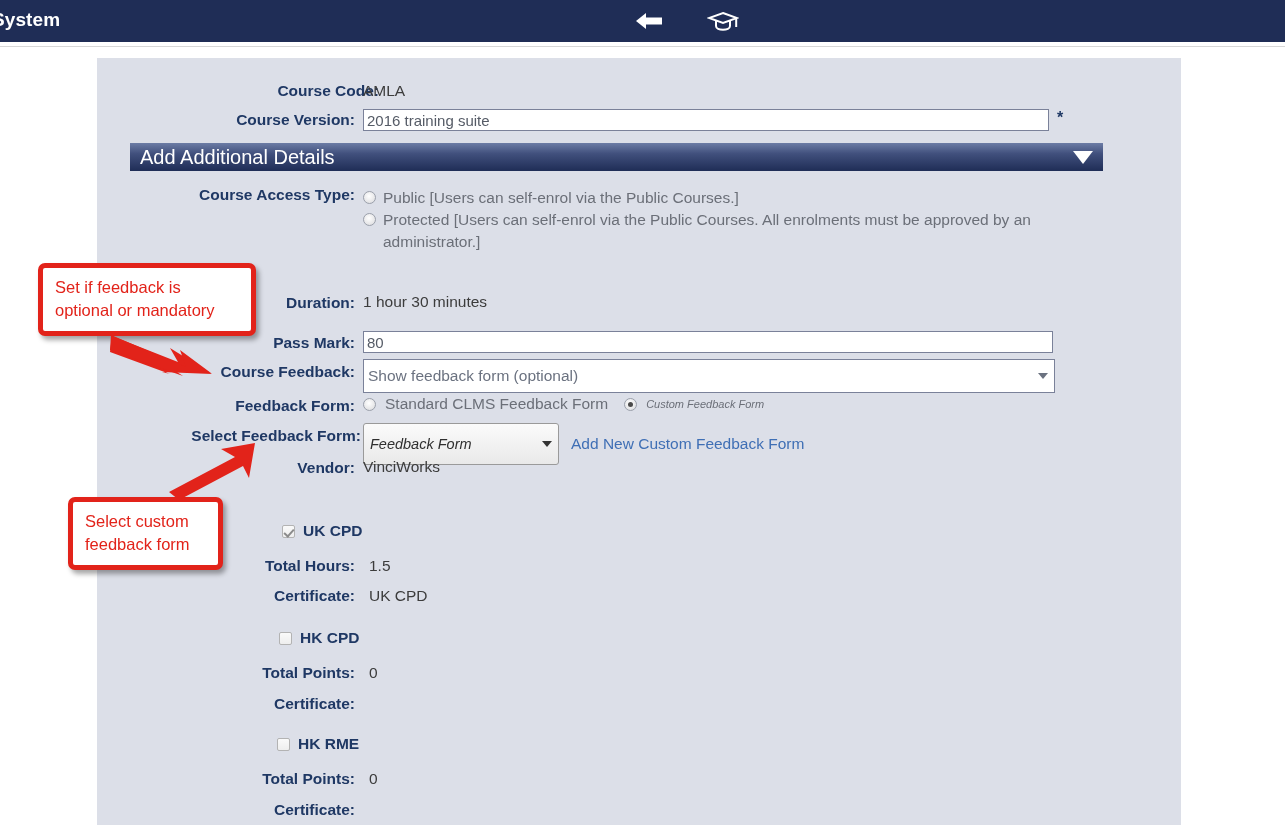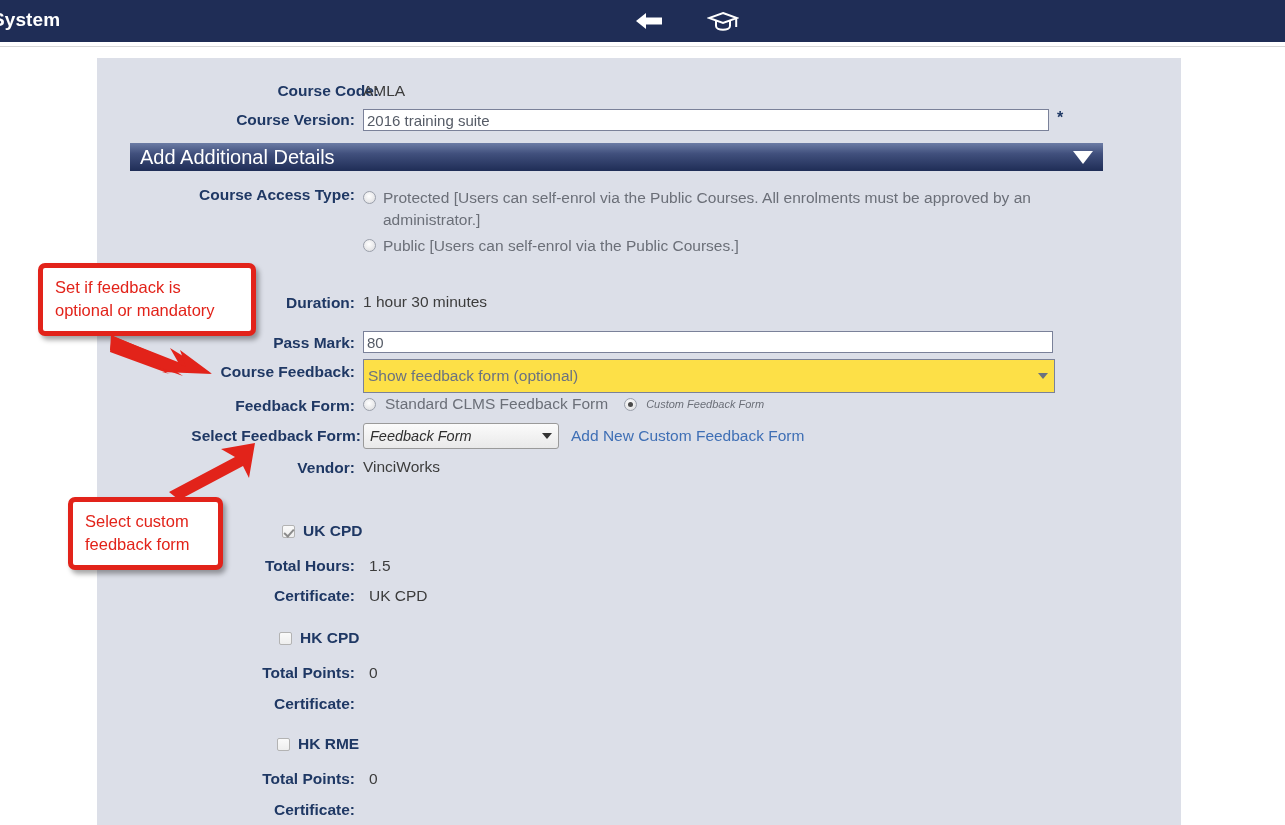--- a/index.html
+++ b/index.html
@@ -110,21 +110,21 @@
     margin-left: 8px;
     vertical-align: top;
   }
 
   
   .flatselect {
     position: relative;
     width: 692px;
     height: 28px;
     box-sizing: border-box;
-    background: #fde047;
+    background: #ffffff;
     border: 1px solid #7a8199;
     display: flex;
     align-items: center;
     padding: 16px 4px;
   }
   .flatselect .sel-text {
     color: #6b7280;
     font-size: 15.5px;
     flex: 1;
     white-space: nowrap;
@@ -134,21 +134,21 @@
     border-left: 5px solid transparent;
     border-right: 5px solid transparent;
     border-top: 6px solid #6b7280;
     margin-right: 2px;
   }
 
   
   .boxselect {
     position: relative;
     width: 196px;
-    height: 26px;
+    height: 42px;
     box-sizing: border-box;
     background: linear-gradient(#fbfbfb, #e9e9e9);
     border: 1px solid #9a9a9a;
     border-radius: 3px;
     display: flex;
     align-items: center;
     padding: 0 6px;
   }
   .boxselect .sel-text {
     color: #2f2f2f;
@@ -319,27 +319,27 @@
 
   <div class="section-bar">
     <span class="title">Add Additional Details</span>
     <span class="tri-down"></span>
   </div>
 
   <div>
     <div class="lbl-col" style="top:128px;">Course Access Type:</div>
 
     <div class="field-col" style="top:129px; width:740px;">
+      <div class="radio-line">
+        <span class="radio" style="margin-top:4px;"></span>
+        <span class="rtext">Public [Users can self-enrol via the Public Courses.]</span>
+      </div>
       <div class="radio-line" style="margin-bottom:4px;">
         <span class="radio" style="margin-top:4px;"></span>
         <span class="rtext wrap" style="width:728px;">Protected [Users can self-enrol via the Public Courses. All enrolments must be approved by an administrator.]</span>
-      </div>
-      <div class="radio-line">
-        <span class="radio" style="margin-top:4px;"></span>
-        <span class="rtext">Public [Users can self-enrol via the Public Courses.]</span>
       </div>
     </div>
   </div>
 
   <div>
     <div class="lbl-col" style="top:236px;">Duration:</div>
     <div class="field-col val" style="top:235px;">1 hour 30 minutes</div>
   </div>
 
   <div>

